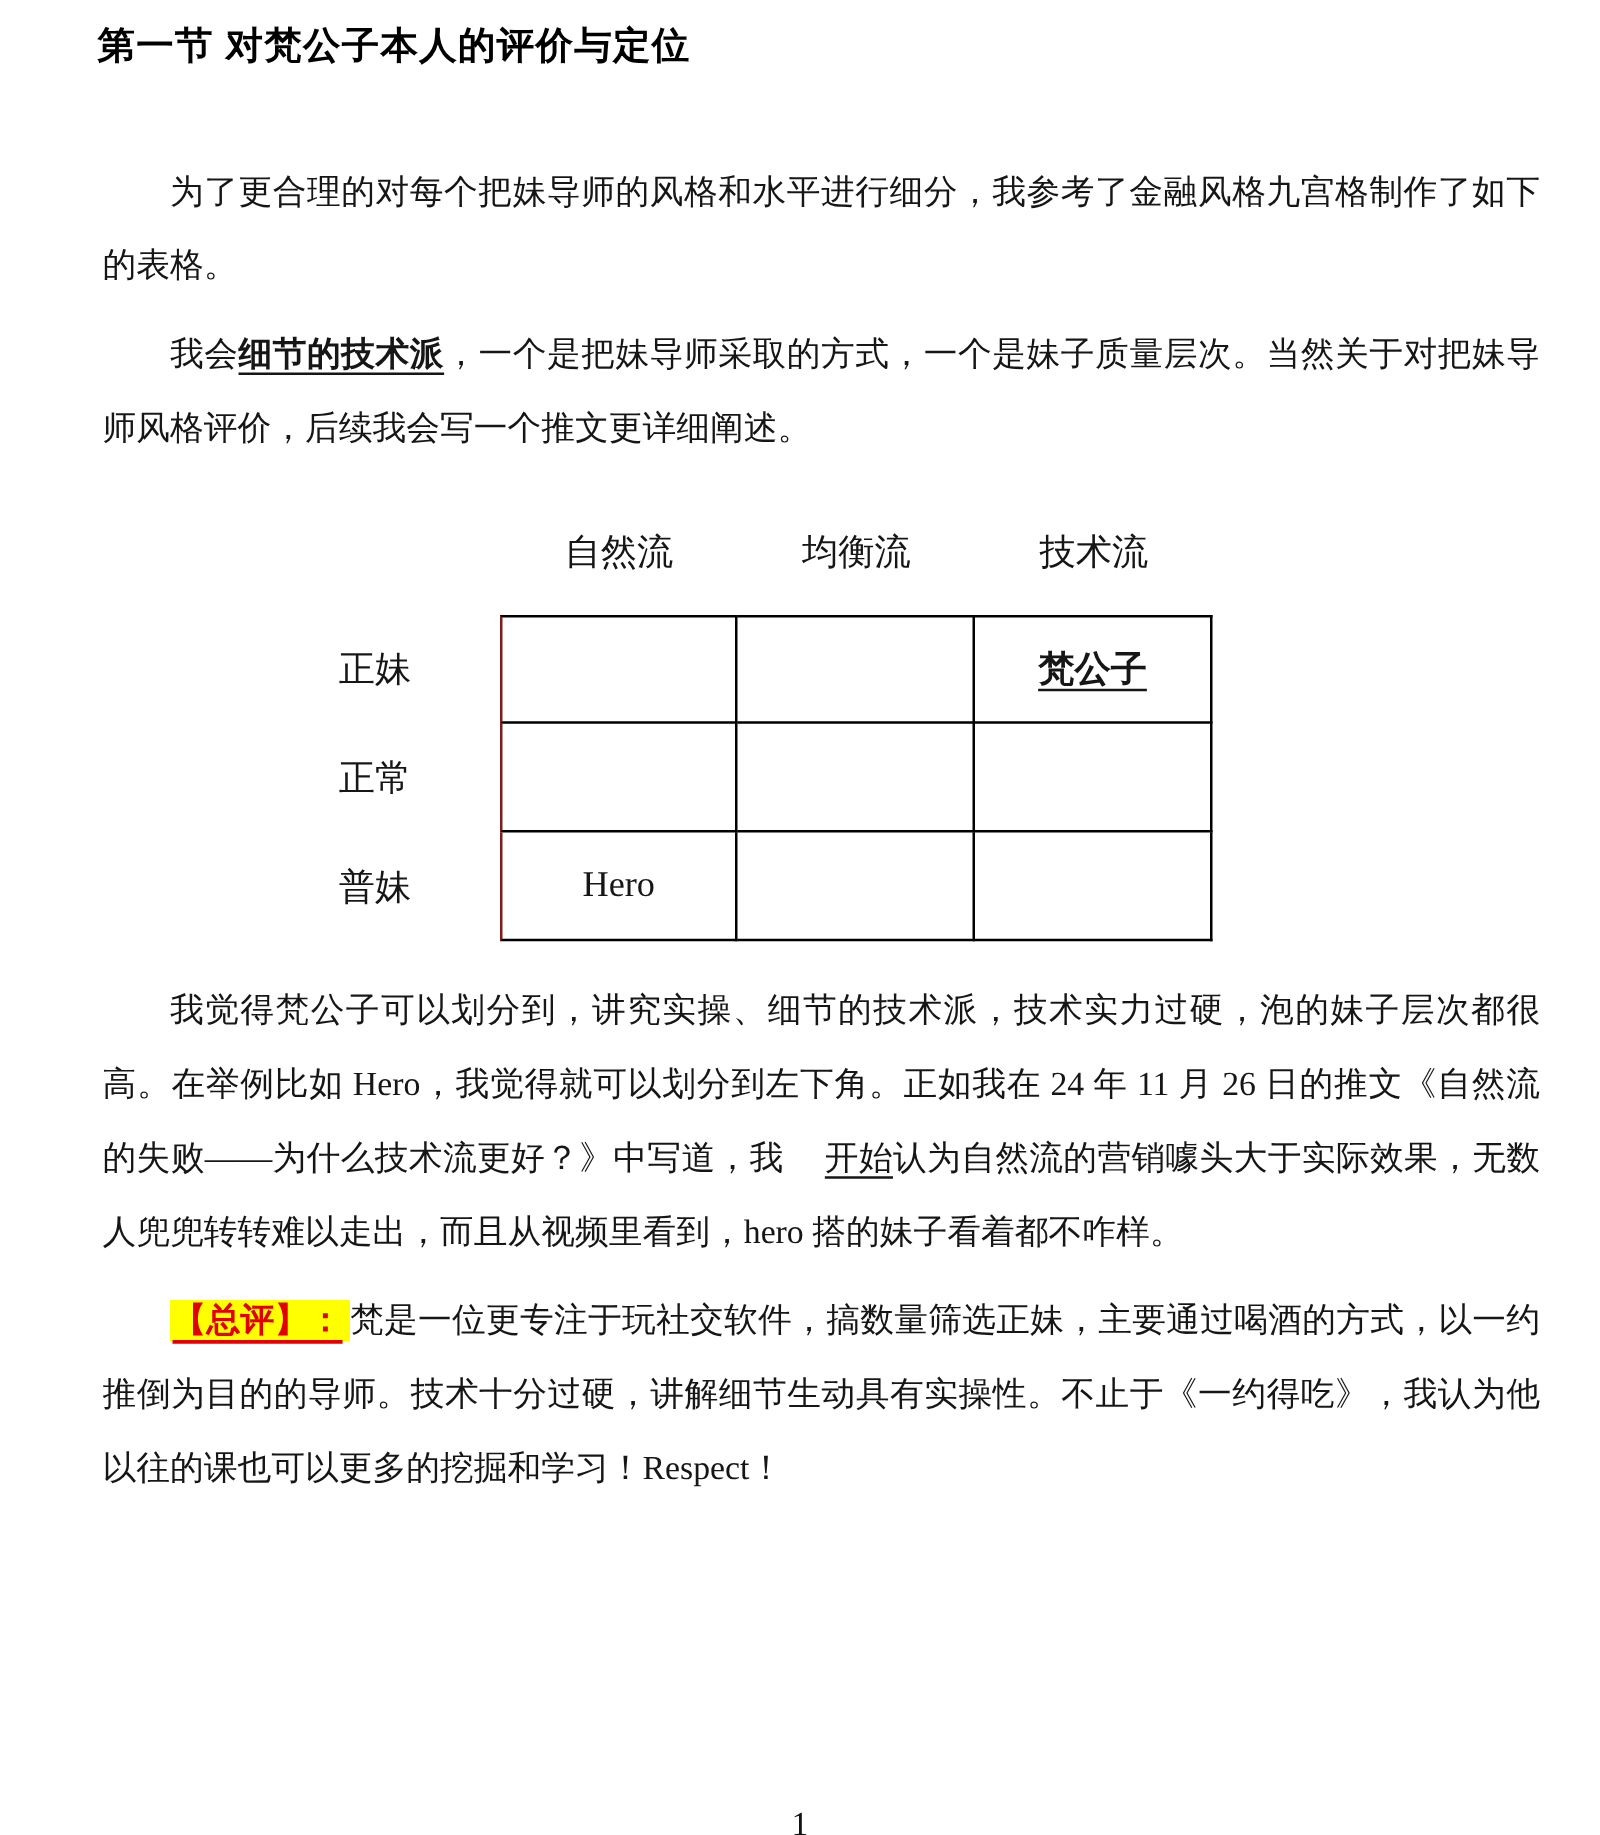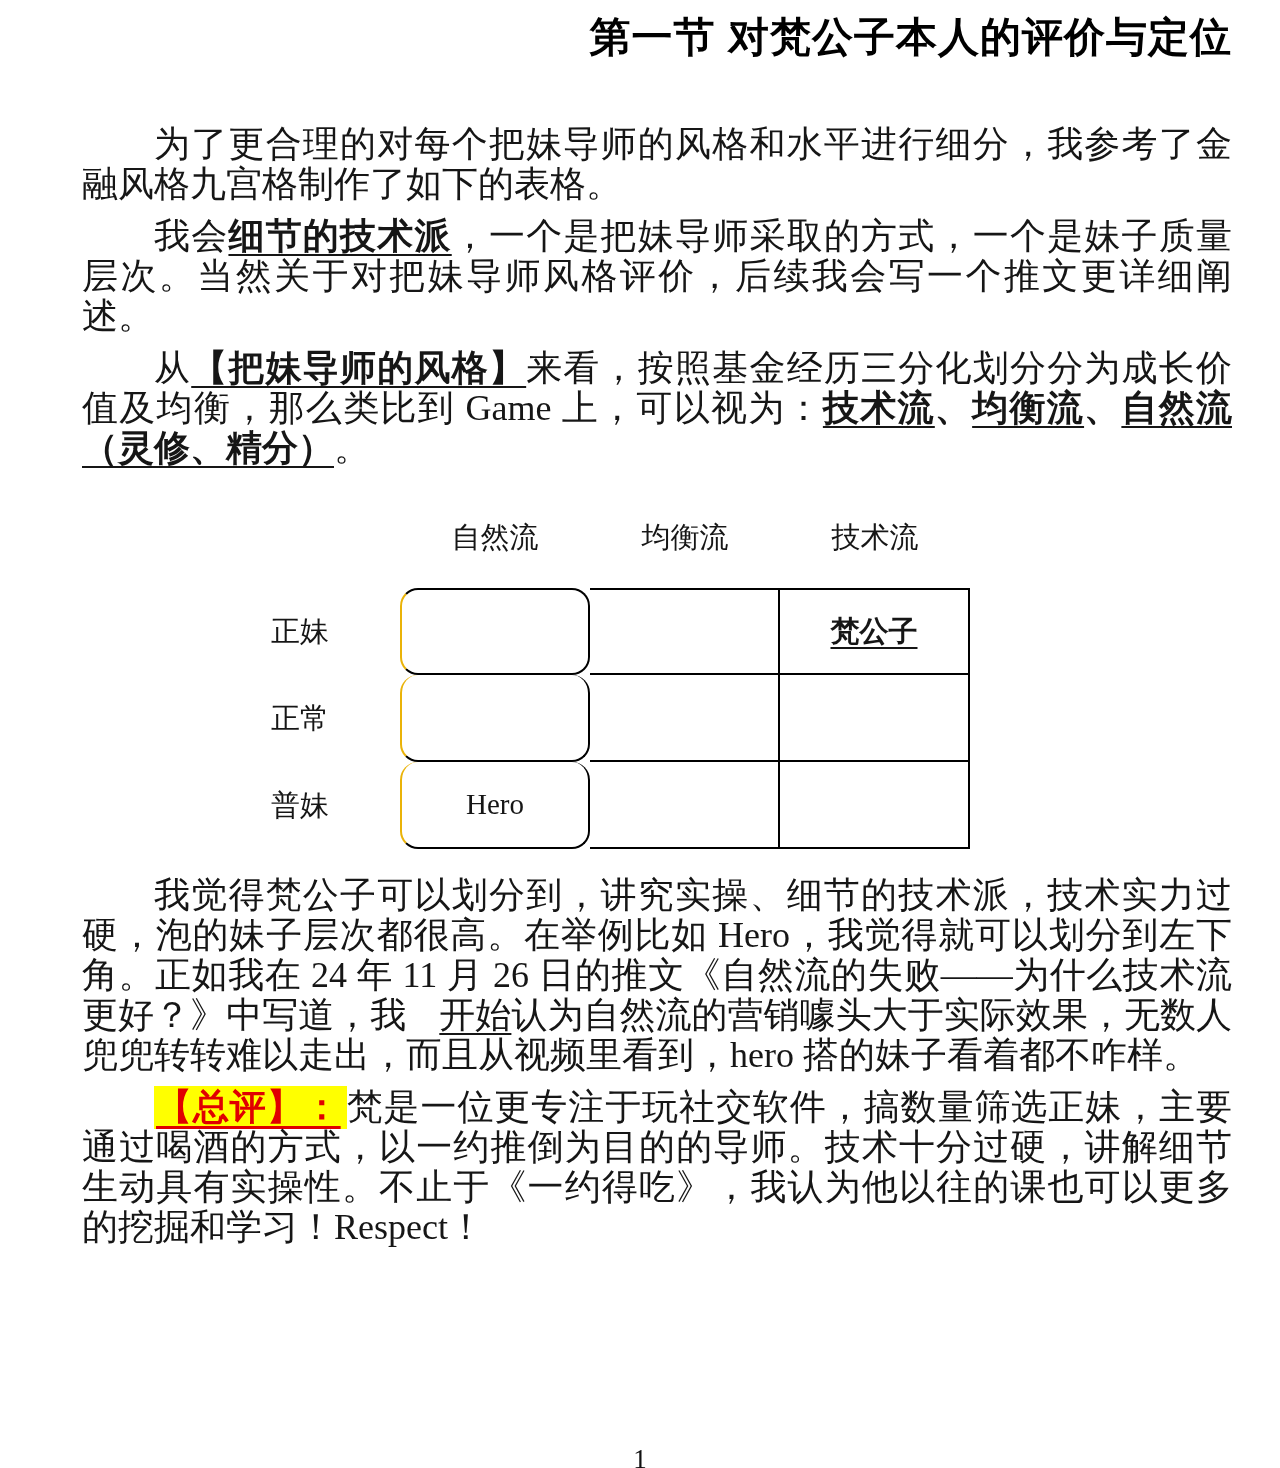--- a/index.html
+++ b/index.html
@@ -17,31 +17,30 @@
   }
 
   .content {
     padding: 0 48px 0 82px;
   }
 
   h1.doc-title {
     margin: 10px 0 0 -4px;
     font-family: "Liberation Sans", "DejaVu Sans", sans-serif;
     font-weight: 900;
-    font-size: 41px;
+    font-size: 30px;
     line-height: 54px;
     letter-spacing: 1px;
     color: #000000;
-    text-align: right;
   }
 
   .para {
     margin: 12px 0 0 0;
-    font-size: 36px;
-    line-height: 40px;
+    font-size: 27px;
+    line-height: 59px;
     text-align: justify;
     text-indent: 2em;
   }
   .para.first { margin-top: 60px; }
   .para.after-table { margin-top: 26px; }
 
   .seg { white-space: pre-wrap; }
   .seg-b { font-weight: bold; }
   .seg-u {
     text-decoration: underline;
@@ -82,21 +81,21 @@
     display: flex;
     align-items: center;
     justify-content: center;
     font-size: 29px;
   }
   .m-colhead { align-items: flex-start; padding-top: 6px; }
   .m-cell {
     border-right: 2px solid #000;
     border-bottom: 2px solid #000;
   }
-  .m-row.data .m-cell:nth-child(2) { border-left: 2px solid #eab308; border-radius: 18px; }
+  .m-row.data .m-cell:nth-child(2) { border-left: 2px solid #7f1d1d; }
   .m-row.data.r0 .m-cell { border-top: 2px solid #000; }
   .m-cell.emph {
     font-weight: bold;
     text-decoration: underline;
     text-decoration-thickness: 2px;
     text-underline-offset: 6px;
   }
 
   .page-num {
     position: absolute;
@@ -112,21 +111,20 @@
 
 <div class="page">
   <div class="content">
 
     <h1 class="doc-title">第一节 对梵公子本人的评价与定位</h1>
 
     <div class="para first"><span class="seg seg-n">为了更合理的对每个把妹导师的风格和水平进行细分，我参考了金融风格九宫格制作了如下的表格。</span></div>
 
     <div class="para"><span class="seg seg-n">我会</span><span class="seg seg-bu">细节的技术派</span><span class="seg seg-n">，一个是把妹导师采取的方式，一个是妹子质量层次。当然关于对把妹导师风格评价，后续我会写一个推文更详细阐述。</span></div>
 
-    <div class="para"><span class="seg seg-n">从</span><span class="seg seg-bu">【把妹导师的风格】</span><span class="seg seg-n">来看，按照基金经历三分化划分分为成长价值及均衡，那么类比到 Game 上，可以视为：</span><span class="seg seg-bu">技术流</span><span class="seg seg-b">、</span><span class="seg seg-bu">均衡流</span><span class="seg seg-b">、</span><span class="seg seg-bu">自然流（灵修、精分）</span><span class="seg seg-n">。</span></div>
 
 
     <div class="matrix">
       <div class="m-row head">
         <div class="m-corner"></div>
         <div class="m-colhead">自然流</div>
         <div class="m-colhead">均衡流</div>
         <div class="m-colhead">技术流</div>
       </div>
       <div class="m-row data r0">

